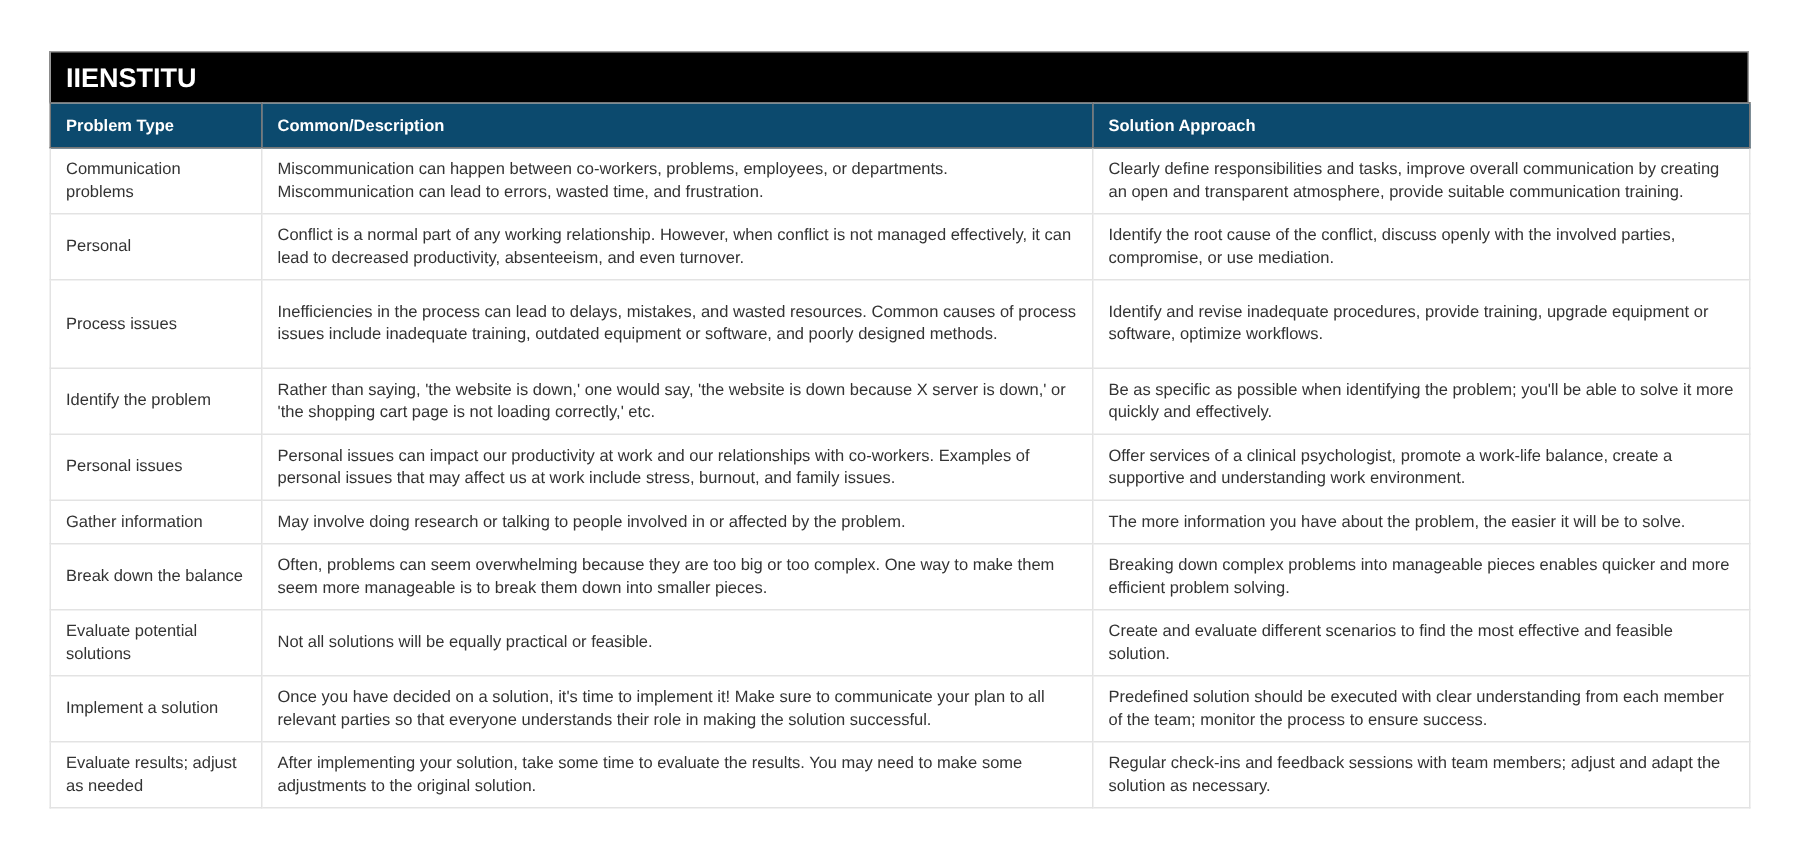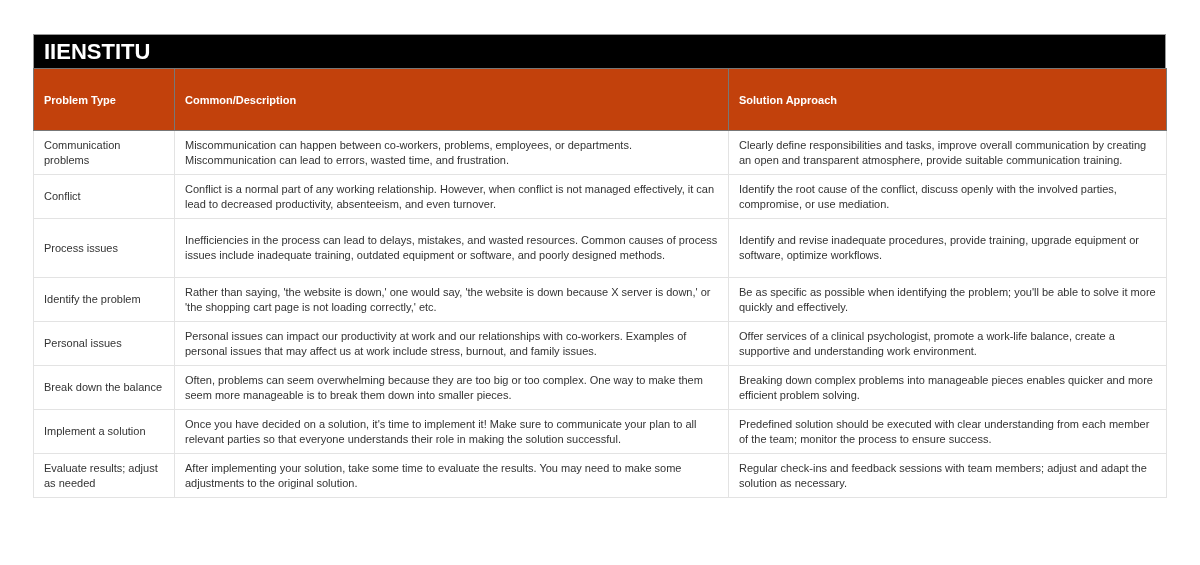--- a/index.html
+++ b/index.html
@@ -1,21 +1,21 @@
 <!DOCTYPE html>
 <html><head>
   <meta charset="utf-8">
   <style>
     html, body { margin:0; padding:0; background:#ffffff; }
     body { width:1200px; height:565px; position:relative; font-family:"Liberation Sans", sans-serif; color:#333; }
     .wrap { position:absolute; left:33px; top:34px; width:1133px; }
-    .title { background:#000; color:#fff; font-weight:bold; font-size:22px; height:34px; line-height:34px; padding-left:10px; border:1px solid #999; border-bottom:none; box-sizing:border-box; }
+    .title { background:#000; color:#fff; font-weight:bold; font-size:18px; height:34px; line-height:34px; padding-left:10px; border:1px solid #999; border-bottom:none; box-sizing:border-box; }
     table { width:100%; border-collapse:collapse; table-layout:fixed; font-size:11px; }
     col.c1 { width:141px; } col.c2 { width:554px; } col.c3 { width:438px; }
-    th { background:#c2410c; color:#fff; font-weight:bold; text-align:left; height:29px; padding:16px 10px; border:1px solid #777; font-size:11px; }
+    th { background:#0c4a6e; color:#fff; font-weight:bold; text-align:left; height:29px; padding:0 10px; border:1px solid #777; font-size:11px; }
     td { border:1px solid #e3e3e3; padding:5px 10px; vertical-align:middle; line-height:15px; color:#333; }
     tr.r td { height:33px;margin-top:13px; }
     tr.r3 td { height:48px; }
     tr.r1 td { height:18px; }
   </style>
 </head>
 <body>
 
 <div class="wrap">
   <div class="title">IIENSTITU</div>
@@ -32,43 +32,53 @@
         <th>Solution Approach</th>
       </tr>
     </thead>
     <tbody>
       <tr class="r">
         <td>Communication problems</td>
         <td>Miscommunication can happen between co-workers, problems, employees, or departments. Miscommunication can lead to errors, wasted time, and frustration.</td>
         <td>Clearly define responsibilities and tasks, improve overall communication by creating an open and transparent atmosphere, provide suitable communication training.</td>
       </tr>
       <tr class="r">
-        <td>Conflict</td>
+        <td>Personal</td>
         <td>Conflict is a normal part of any working relationship. However, when conflict is not managed effectively, it can lead to decreased productivity, absenteeism, and even turnover.</td>
         <td>Identify the root cause of the conflict, discuss openly with the involved parties, compromise, or use mediation.</td>
       </tr>
       <tr class="r3">
         <td>Process issues</td>
         <td>Inefficiencies in the process can lead to delays, mistakes, and wasted resources. Common causes of process issues include inadequate training, outdated equipment or software, and poorly designed methods.</td>
         <td>Identify and revise inadequate procedures, provide training, upgrade equipment or software, optimize workflows.</td>
       </tr>
       <tr class="r">
         <td>Identify the problem</td>
         <td>Rather than saying, 'the website is down,' one would say, 'the website is down because X server is down,' or 'the shopping cart page is not loading correctly,' etc.</td>
         <td>Be as specific as possible when identifying the problem; you'll be able to solve it more quickly and effectively.</td>
       </tr>
       <tr class="r">
         <td>Personal issues</td>
         <td>Personal issues can impact our productivity at work and our relationships with co-workers. Examples of personal issues that may affect us at work include stress, burnout, and family issues.</td>
         <td>Offer services of a clinical psychologist, promote a work-life balance, create a supportive and understanding work environment.</td>
       </tr>
+      <tr class="r1">
+        <td>Gather information</td>
+        <td>May involve doing research or talking to people involved in or affected by the problem.</td>
+        <td>The more information you have about the problem, the easier it will be to solve.</td>
+      </tr>
       <tr class="r">
         <td>Break down the balance</td>
         <td>Often, problems can seem overwhelming because they are too big or too complex. One way to make them seem more manageable is to break them down into smaller pieces.</td>
         <td>Breaking down complex problems into manageable pieces enables quicker and more efficient problem solving.</td>
+      </tr>
+      <tr class="r">
+        <td>Evaluate potential solutions</td>
+        <td>Not all solutions will be equally practical or feasible.</td>
+        <td>Create and evaluate different scenarios to find the most effective and feasible solution.</td>
       </tr>
       <tr class="r">
         <td>Implement a solution</td>
         <td>Once you have decided on a solution, it's time to implement it! Make sure to communicate your plan to all relevant parties so that everyone understands their role in making the solution successful.</td>
         <td>Predefined solution should be executed with clear understanding from each member of the team; monitor the process to ensure success.</td>
       </tr>
       <tr class="r">
         <td>Evaluate results; adjust as needed</td>
         <td>After implementing your solution, take some time to evaluate the results. You may need to make some adjustments to the original solution.</td>
         <td>Regular check-ins and feedback sessions with team members; adjust and adapt the solution as necessary.</td>

